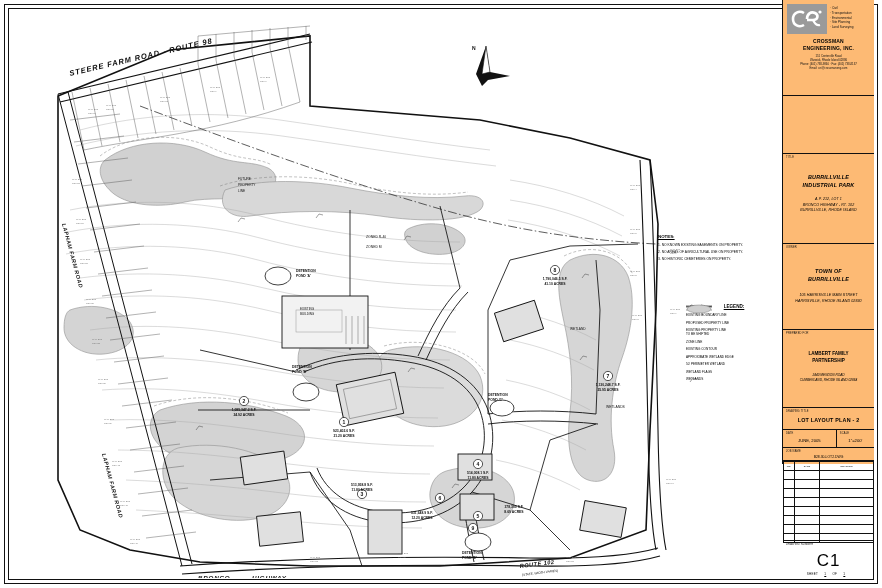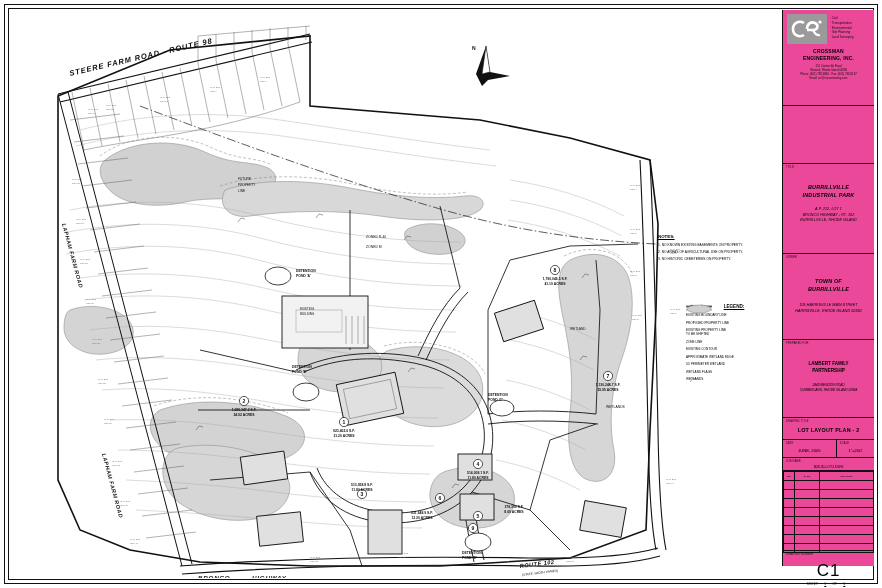--- a/index.html
+++ b/index.html
@@ -6,21 +6,21 @@
   body{width:882px;height:588px;font-family:"Liberation Sans",sans-serif;overflow:hidden;}
   .sheet{position:relative;width:882px;height:588px;background:#ffffff;}
   .border-outer{position:absolute;left:4px;top:4px;width:874px;height:580px;border:1.5px solid #111;box-sizing:border-box;}
   .border-inner{position:absolute;left:8px;top:8px;width:866px;height:572px;border:0.8px solid #111;box-sizing:border-box;}
 
   
   .draw{position:absolute;left:10px;top:10px;width:770px;height:568px;overflow:hidden;}
   .draw svg{position:absolute;left:0;top:0;}
 
   
-  .tblock{position:absolute;left:782px;top:10px;width:92px;height:556px;border-left:1.2px solid #111;box-sizing:border-box;background:#ec4899;}
+  .tblock{position:absolute;left:782px;top:0;width:92px;height:464px;border-left:1.2px solid #111;box-sizing:border-box;background:#fdba74;}
   .tb-cell{border-bottom:1px solid #111;box-sizing:border-box;position:relative;padding:2px 3px;}
   .tb-tag{font-size:2.6px;letter-spacing:.2px;color:#111;text-transform:uppercase;line-height:1.2;}
   .tb-ctr{text-align:center;}
   .tb-t1{font-size:5.4px;font-weight:bold;font-style:italic;line-height:1.5;letter-spacing:.2px;}
   .tb-t2{font-size:3.6px;font-style:italic;line-height:1.5;letter-spacing:.1px;}
   .tb-t3{font-size:3.2px;font-style:italic;line-height:1.5;}
   .tb-t4{font-size:4.6px;font-weight:bold;line-height:1.5;}
 
   
   .logo-wrap{height:96px;border-bottom:1px solid #111;box-sizing:border-box;padding:4px 4px 2px;}

